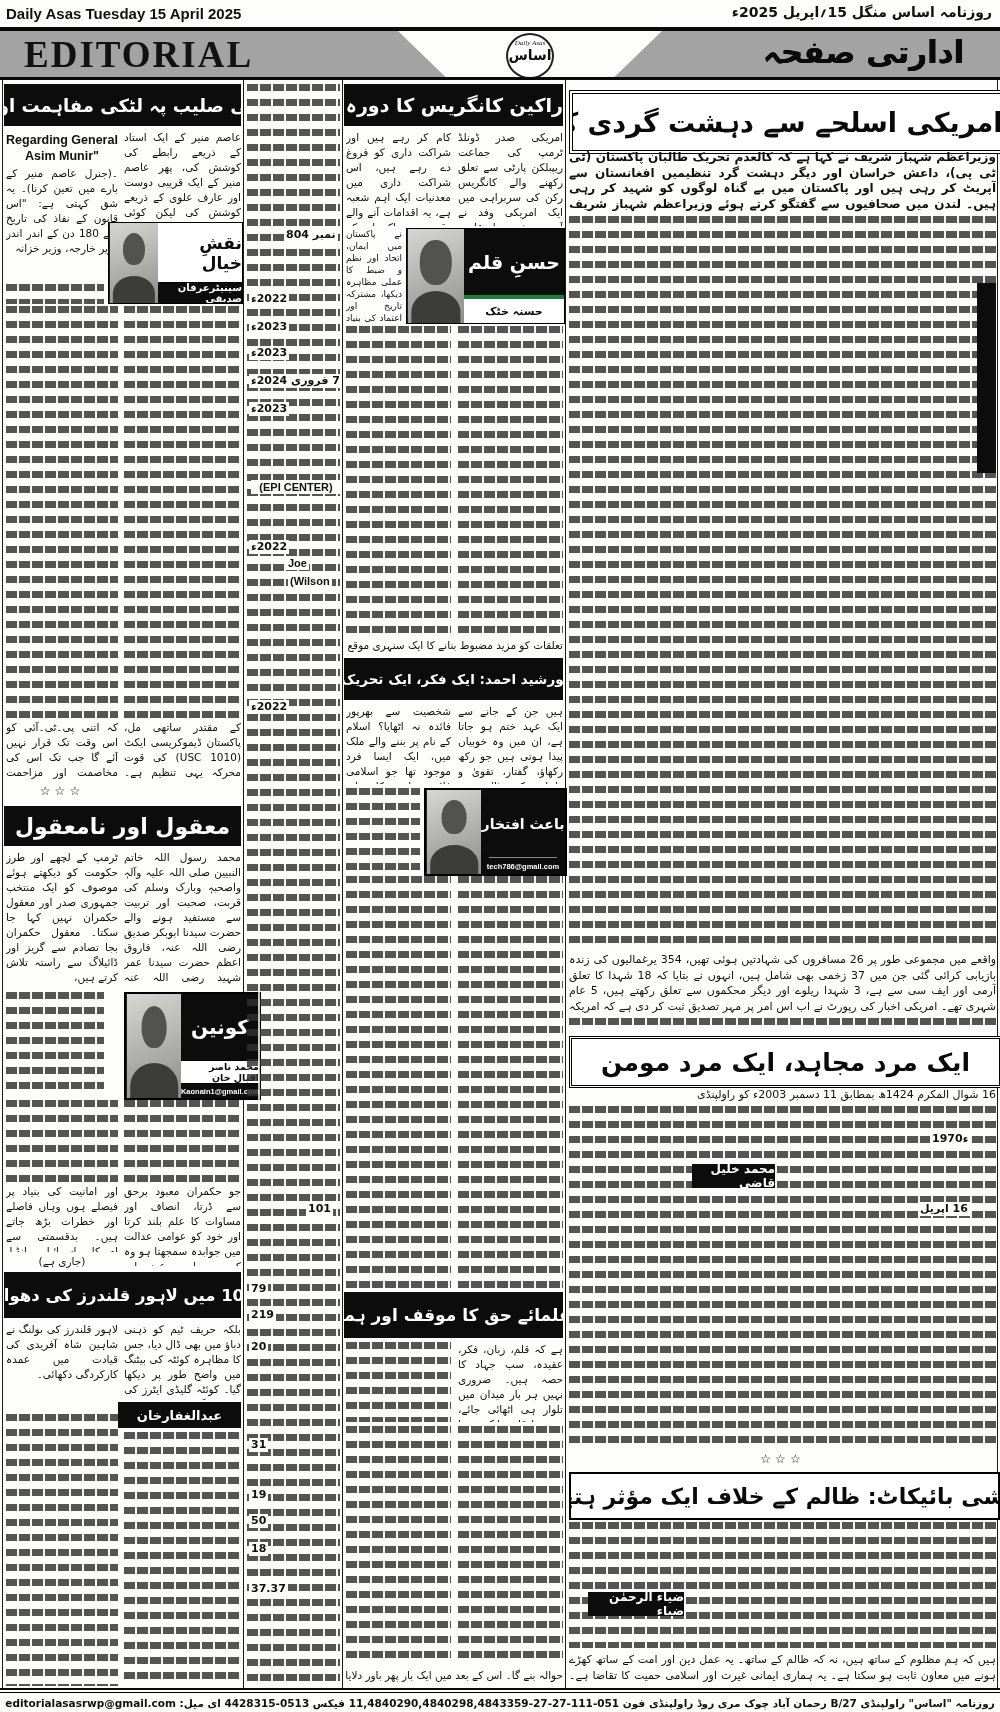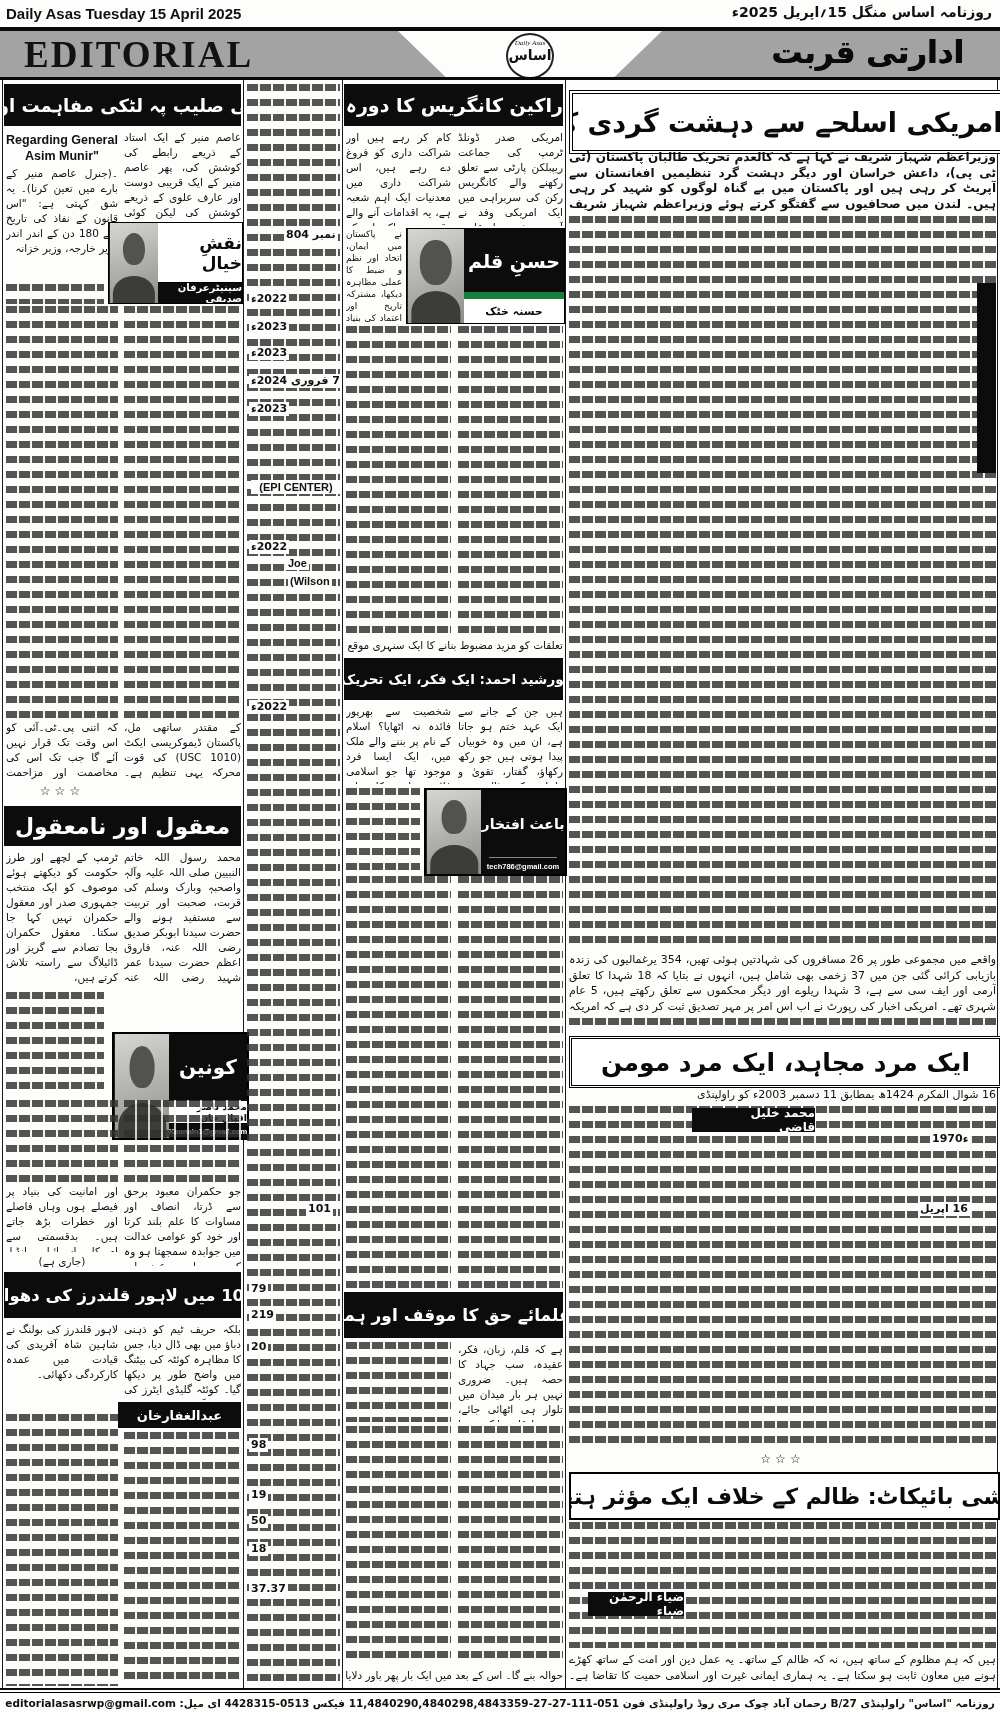--- a/index.html
+++ b/index.html
@@ -50,21 +50,21 @@
   <div class="abs urdu" style="right:8px;top:4px;font-size:14px;font-weight:bold;">روزنامہ اساس منگل 15؍اپریل 2025ء</div>
   <div class="abs hrule" style="left:0;top:27px;width:1000px;height:4px;"></div>
 
   <div class="abs" style="left:0;top:31px;width:1000px;height:46px;background:#a3a3a3;">
     <div class="abs" style="left:398px;top:0;width:264px;height:46px;background:#fdfdfb;clip-path:polygon(0 0,100% 0,82% 100%,18% 100%);"></div>
     <div class="abs eng" style="left:24px;top:2px;font-family:'Liberation Serif',serif;font-weight:bold;font-size:37px;letter-spacing:2px;color:#121212;">EDITORIAL</div>
     <div class="abs" style="left:506px;top:2px;width:44px;height:42px;border:2px solid #222;border-radius:50%;background:#fff;text-align:center;">
       <div class="eng" style="font-family:'Liberation Serif',serif;font-style:italic;font-size:7px;margin-top:4px;">Daily Asas</div>
       <div class="urdu" style="font-size:14px;font-weight:bold;">اساس</div>
     </div>
-    <div class="abs urdu" style="right:36px;top:3px;font-size:31px;font-weight:900;color:#0a0a0a;text-shadow:0.6px 0 #0a0a0a;">ادارتی قربت</div>
+    <div class="abs urdu" style="right:36px;top:3px;font-size:31px;font-weight:900;color:#0a0a0a;text-shadow:0.6px 0 #0a0a0a;">ادارتی صفحہ</div>
   </div>
   <div class="abs hrule" style="left:0;top:77px;width:1000px;height:3px;"></div>
 
   <div class="abs vrule" style="left:2px;top:80px;height:1608px;"></div>
   <div class="abs vrule" style="left:997px;top:80px;height:1608px;"></div>
   <div class="abs vrule" style="left:243px;top:80px;height:1608px;"></div>
   <div class="abs vrule" style="left:342px;top:80px;height:1608px;"></div>
   <div class="abs vrule" style="left:565px;top:80px;height:1608px;"></div>
   <div class="abs hrule" style="left:0;top:1688px;width:1000px;height:2px;"></div>
 
@@ -85,21 +85,21 @@
   <div class="abs sim" style="left:6px;top:306px;width:112px;height:412px;"></div>
   <div class="abs sim" style="left:124px;top:306px;width:117px;height:412px;"></div>
   <div class="abs urdu just smalltext" style="left:6px;top:720px;width:112px;height:60px;">کہ اتنی پی۔ٹی۔آئی کو اس وقت تک قرار نہیں آئے گا جب تک اس کی مخاصمت اور مزاحمت کی کوششیں، پاکستان اور پاکستانی اداروں سے مخاصمت کی صلیب پہ ٹنگی رہیں گی۔</div>
   <div class="abs urdu just smalltext" style="left:124px;top:720px;width:117px;height:62px;">کے مقتدر ساتھی مل، پاکستان ڈیموکریسی ایکٹ (USC 1010) کی قوت محرکہ یہی تنظیم ہے۔ اس بل کی شق 3 کا عنوان ہے۔ "Determination</div>
   <div class="abs stars" style="left:6px;top:784px;width:112px;">☆☆☆</div>
 
   <div class="abs urdu just smalltext" style="left:6px;top:850px;width:112px;height:138px;">ٹرمپ کے لچھے اور طرز حکومت کو دیکھتے ہوئے موصوف کو ایک منتخب جمہوری صدر اور معقول حکمران نہیں کہا جا سکتا۔ معقول حکمران بجا تصادم سے گریز اور ڈائیلاگ سے راستہ تلاش کرتے ہیں،</div>
   <div class="abs hlb" style="left:4px;top:806px;width:237px;height:40px;font-size:22px;">معقول اور نامعقول</div>
   <div class="abs urdu just smalltext" style="left:124px;top:850px;width:117px;height:138px;">محمد رسول اللہ خاتم النبیین صلی اللہ علیہ وآلہٖ واصحبہٖ وبارک وسلم کی قربت، صحبت اور تربیت سے مستفید ہونے والے حضرت سیدنا ابوبکر صدیق رضی اللہ عنہ، فاروق اعظم حضرت سیدنا عمر شہید رضی اللہ عنہ حضرت سیدنا عثمان غنی شہید رضی اللہ عنہ اور حضرت</div>
 
-  <div class="abs inset" style="left:112px;top:992px;width:133px;height:104px;margin-top:40px;">
+  <div class="abs inset" style="left:124px;top:992px;width:133px;height:104px;">
     <div class="portrait" style="width:54px;height:100%;"></div>
     <div class="side">
       <div class="ttlblack" style="flex:1;font-size:20px;">کونین</div>
       <div class="ttlwhite" style="height:22px;font-size:9.5px;border-top:1px solid #000;border-bottom:1px solid #000;">محمد ناصر اقبال خان</div>
       <div class="ttlblack eng" style="height:14px;font-size:7.5px;direction:ltr;">Kaonain1@gmail.com</div>
     </div>
   </div>
   <div class="abs sim" style="left:6px;top:992px;width:98px;height:104px;"></div>
   <div class="abs sim" style="left:6px;top:1100px;width:112px;height:82px;"></div>
   <div class="abs sim" style="left:124px;top:1100px;width:117px;height:82px;"></div>
@@ -123,35 +123,35 @@
   <div class="abs tok urdu" style="left:249px;top:402px;">2023ء</div>
   <div class="abs tok eng" style="left:251px;top:480px;width:86px;text-align:center;">(EPI CENTER)</div>
   <div class="abs tok urdu" style="left:249px;top:540px;">2022ء</div>
   <div class="abs tok eng" style="left:286px;top:556px;">Joe</div>
   <div class="abs tok eng" style="left:288px;top:574px;">(Wilson</div>
   <div class="abs tok urdu" style="left:249px;top:700px;">2022ء</div>
   <div class="abs tok" style="left:306px;top:1202px;">101</div>
   <div class="abs tok" style="left:249px;top:1282px;">79</div>
   <div class="abs tok" style="left:249px;top:1340px;">20</div>
   <div class="abs tok" style="left:249px;top:1308px;">219</div>
-  <div class="abs tok" style="left:249px;top:1438px;">98</div>
+  <div class="abs tok" style="left:249px;top:1438px;">31</div>
   <div class="abs tok" style="left:249px;top:1488px;">19</div>
   <div class="abs tok" style="left:249px;top:1514px;">50</div>
   <div class="abs tok" style="left:249px;top:1542px;">18</div>
   <div class="abs tok" style="left:249px;top:1582px;">37.37</div>
 
   <div class="abs hlb" style="left:344px;top:84px;width:219px;height:42px;font-size:19px;">امریکی اراکین کانگریس کا دورہ پاکستان</div>
   <div class="abs urdu just smalltext" style="left:458px;top:130px;width:105px;height:96px;">امریکی صدر ڈونلڈ ٹرمپ کی جماعت ریپبلکن پارٹی سے تعلق رکھنے والے کانگریس رکن کی سربراہی میں ایک امریکی وفد نے آرمی چیف جنرل عاصم منیر سے ملاقات کی ہے۔ وفد میں امریکی کانگریس کے دو مزید ارکان بھی شامل</div>
   <div class="abs urdu just smalltext" style="left:346px;top:130px;width:105px;height:96px;">کام کر رہے ہیں اور شراکت داری کو فروغ دے رہے ہیں، اس شراکت داری میں معدنیات ایک اہم شعبہ ہے، یہ اقدامات آنے والے وقت میں پاکستان کے لیے فائدہ مند ہوں گے۔</div>
 
   <div class="abs inset" style="left:406px;top:228px;width:157px;height:94px;border-width:1.5px;">
     <div class="portrait f" style="width:56px;height:100%;"></div>
     <div class="side">
       <div class="ttlblack" style="flex:1;font-size:19px;">حسنِ قلم</div>
-      <div class="ttlwhite" style="height:24px;font-size:11px;border-top:7px solid #15803d;">حسنہ خٹک</div>
+      <div class="ttlwhite" style="height:24px;font-size:11px;border-top:4px solid #15803d;">حسنہ خٹک</div>
     </div>
   </div>
   <div class="abs urdu just tinytext" style="left:346px;top:228px;width:56px;height:96px;">نے پاکستان میں ایمان، اتحاد اور نظم و ضبط کا عملی مظاہرہ دیکھا، مشترکہ تاریخ اور اعتماد کی بنیاد پر پاکستان کے ساتھ</div>
   <div class="abs sim" style="left:346px;top:326px;width:105px;height:310px;"></div>
   <div class="abs sim" style="left:458px;top:326px;width:105px;height:310px;"></div>
   <div class="abs urdu smalltext" style="left:346px;top:638px;width:217px;height:16px;white-space:nowrap;overflow:hidden;">تعلقات کو مزید مضبوط بنانے کا ایک سنہری موقع</div>
 
   <div class="abs hlb" style="left:344px;top:658px;width:219px;height:42px;font-size:13.5px;">پروفیسر خورشید احمد: ایک فکر، ایک تحریک، ایک تاریخ</div>
   <div class="abs urdu just smalltext" style="left:458px;top:704px;width:105px;height:80px;">ہیں جن کے جانے سے ایک عہد ختم ہو جاتا ہے، ان میں وہ خوبیاں پیدا ہوتی ہیں جو رکھ رکھاؤ، گفتار، تقویٰ و طہارت کی مثال ہوتی ہیں۔ پروفیسر</div>
   <div class="abs urdu just smalltext" style="left:346px;top:704px;width:105px;height:80px;">شخصیت سے بھرپور فائدہ نہ اٹھایا؟ اسلام کے نام پر بننے والے ملک میں، ایک ایسا فرد موجود تھا جو اسلامی فلاحی ریاست کا عملی نقشہ پیش کر سکتا تھا۔ ہم نے ان کی بصیرت، تجربے، اور رہنمائی کو نظر انداز کیا۔ ہم نے صرف تقریروں میں ریاست مدینہ کا ذکر کیا، لیکن</div>
@@ -178,21 +178,21 @@
   <div class="abs hlw" style="left:569px;top:90px;width:427px;height:56px;font-size:27px;border-width:4px;">پاکستان میں امریکی اسلحے سے دہشت گردی کے تازہ شواہد</div>
   <div class="abs urdu just lede" style="left:569px;top:150px;width:427px;height:62px;font-size:12px;line-height:15.5px;">وزیراعظم شہباز شریف نے کہا ہے کہ کالعدم تحریک طالبان پاکستان (ٹی ٹی پی)، داعش خراسان اور دیگر دہشت گرد تنظیمیں افغانستان سے آپریٹ کر رہی ہیں اور پاکستان میں بے گناہ لوگوں کو شہید کر رہی ہیں۔ لندن میں صحافیوں سے گفتگو کرتے ہوئے وزیراعظم شہباز شریف نے کہا کہ افغان عبوری حکومت کو ہم نے متعدد بار یہ پیغام دیا کہ دوحہ معاہدے کے مطابق وہ کسی طور بھی</div>
   <div class="abs sim" style="left:569px;top:216px;width:427px;height:732px;"></div>
   <div class="abs" style="left:977px;top:283px;width:19px;height:190px;background:#0c0c0c;"></div>
   <div class="abs urdu just" style="left:569px;top:952px;width:427px;height:64px;font-size:11px;line-height:15.5px;background:#fdfdfb;">واقعے میں مجموعی طور پر 26 مسافروں کی شہادتیں ہوئی تھیں، 354 یرغمالیوں کی زندہ بازیابی کرائی گئی جن میں 37 زخمی بھی شامل ہیں، انہوں نے بتایا کہ 18 شہدا کا تعلق آرمی اور ایف سی سے ہے، 3 شہدا ریلوے اور دیگر محکموں سے تعلق رکھتے ہیں، 5 عام شہری تھے۔ امریکی اخبار کی رپورٹ نے اب اس امر پر مہر تصدیق ثبت کر دی ہے کہ امریکہ کی فوج کا چھوڑا ہوا اسلحہ پاکستان</div>
   <div class="abs sim" style="left:569px;top:1018px;width:427px;height:14px;"></div>
 
   <div class="abs hlw" style="left:569px;top:1036px;width:427px;height:46px;font-size:25px;">ایک مرد مجاہد، ایک مرد مومن</div>
   <div class="abs urdu" style="left:569px;top:1088px;width:427px;height:16px;font-size:11px;font-weight:normal;white-space:nowrap;overflow:hidden;">16 شوال المکرم 1424ھ بمطابق 11 دسمبر 2003ء کو راولپنڈی</div>
   <div class="abs sim" style="left:569px;top:1106px;width:427px;height:342px;"></div>
-  <div class="abs namebox" style="left:692px;top:1108px;width:83px;height:24px;font-size:12px;padding-left:40px;">محمد خلیل قاضی</div>
+  <div class="abs namebox" style="left:692px;top:1164px;width:83px;height:24px;font-size:12px;">محمد خلیل قاضی</div>
   <div class="abs tok" style="left:930px;top:1132px;">1970ء</div>
   <div class="abs tok urdu" style="left:918px;top:1202px;">16 اپریل</div>
   <div class="abs stars" style="left:569px;top:1452px;width:427px;">☆☆☆</div>
 
   <div class="abs hlw" style="left:569px;top:1472px;width:427px;height:44px;font-size:22px;border-width:2px;">معاشی بائیکاٹ: ظالم کے خلاف ایک مؤثر ہتھیار</div>
   <div class="abs sim" style="left:569px;top:1522px;width:427px;height:126px;"></div>
   <div class="abs namebox" style="left:588px;top:1592px;width:96px;height:24px;font-size:12px;">ضیاء الرحمٰن ضیاء</div>
   <div class="abs urdu just" style="left:569px;top:1652px;width:427px;height:32px;font-size:11px;line-height:15.5px;background:#fdfdfb;">ہیں کہ ہم مظلوم کے ساتھ ہیں، نہ کہ ظالم کے ساتھ۔ یہ عمل دین اور امت کے ساتھ کھڑے ہونے میں معاون ثابت ہو سکتا ہے۔ یہ ہماری ایمانی غیرت اور اسلامی حمیت کا تقاضا ہے۔ اگر ہم آج اس موقع پر بھی ہچکچاتے رہے (ختم شد)</div>
 
   <div class="abs urdu" style="left:0;top:1692px;width:1000px;height:20px;border-top:1px solid #000;display:flex;align-items:center;justify-content:center;font-size:10.5px;font-weight:bold;white-space:nowrap;overflow:hidden;">روزنامہ "اساس" راولپنڈی 27/B رحمان آباد چوک مری روڈ راولپنڈی فون 051-111-27-27-11,4840290,4840298,4843359 فیکس 0513-4428315 ای میل: editorialasasrwp@gmail.com</div>

